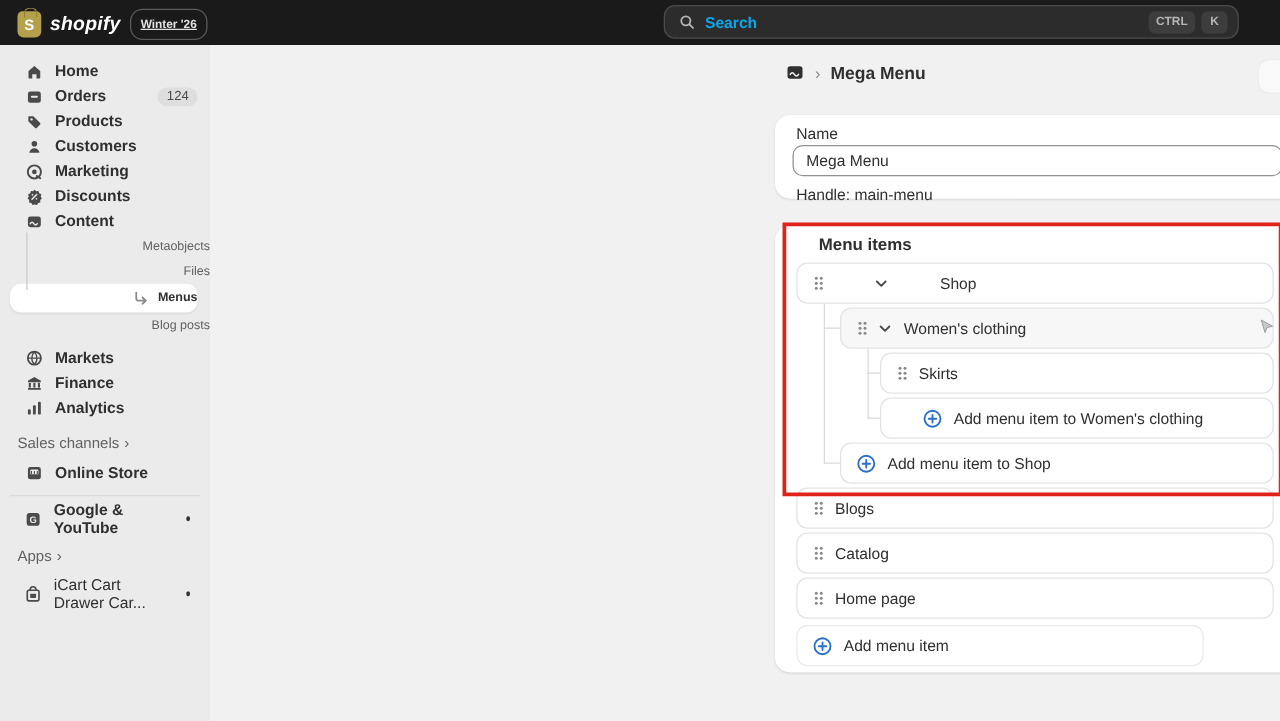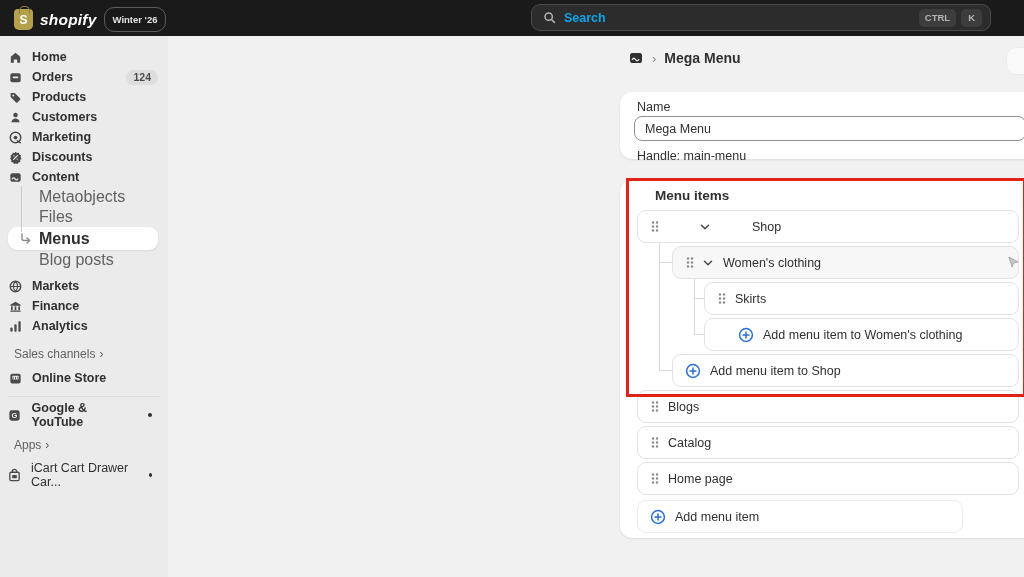--- a/index.html
+++ b/index.html
@@ -9,42 +9,42 @@
 
   
   .topbar{position:absolute;left:0;top:0;width:1024px;height:36px;background:#1a1a1a;z-index:30;}
   .logo-wrap{position:absolute;left:14px;top:7px;display:flex;align-items:center;gap:7px;}
   .logo-bag{width:19px;height:21px;background:#b5a14c;border-radius:4px 4px 5px 5px;position:relative;
             display:flex;align-items:center;justify-content:center;color:#fff;font-weight:bold;font-size:12px;}
   .logo-bag:before{content:"";position:absolute;top:-3px;left:5px;width:9px;height:7px;
             border:1.5px solid #8f7d37;border-bottom:none;border-radius:5px 5px 0 0;}
   .logo-word{color:#fff;font-size:15.5px;font-weight:bold;font-style:italic;letter-spacing:.2px;}
   .ver-badge{border:1px solid #5c5c5c;color:#e3e3e3;font-size:9.5px;font-weight:bold;
-             padding:6px 8px;border-radius:10px;line-height:11px;}
+             padding:6px 8px;border-radius:10px;line-height:11px;text-decoration:underline;}
   .searchbar{position:absolute;left:531px;top:4px;width:460px;height:27px;background:#2c2c2c;
              border:1px solid #4b4b4b;border-radius:9px;display:flex;align-items:center;box-sizing:border-box;}
   .searchbar .mag{margin:0 8px 0 11px;display:flex;}
   .search-ph{color:#0ea5e9;font-size:12.5px;font-weight:bold;flex:1;}
   .kbd{background:#3d3d3d;color:#b5b5b5;font-size:9.5px;font-weight:bold;border-radius:5px;
        padding:4px 6px;line-height:10px;margin-right:5px;}
   .kbd.last{margin-right:8px;padding:4px 7px;}
 
   
   .sidebar{position:absolute;left:0;top:36px;width:168px;height:541px;background:#ebebeb;z-index:20;}
-  .nav-item{height:20px;display:flex;align-items:center;padding-left:7px;gap:9px;
+  .nav-item{height:20px;display:flex;align-items:center;padding-left:19px;gap:9px;
             font-size:12.5px;color:#303030;font-weight:bold;cursor:pointer;}
   .nav-item .icon{width:16px;height:16px;display:flex;align-items:center;justify-content:center;color:#4a4a4a;}
   .nav-sub{height:20px;display:flex;align-items:center;padding-left:39px;
-           font-size:16px;color:#616161;cursor:pointer;}
+           font-size:10px;color:#616161;cursor:pointer;justify-content:flex-end;}
   .nav-sub.selected{background:#fff;border-radius:9px;margin:0 10px 0 8px;height:23px;
            padding-left:12px;color:#303030;font-weight:bold;gap:7px;
            box-shadow:0 1px 2px rgba(0,0,0,.08);}
   .nav-header{height:16px;display:flex;align-items:center;padding-left:14px;gap:4px;
               font-size:12px;color:#616161;cursor:pointer;}
-  .badge{margin-left:auto;margin-right:10px;background:#dedede;color:#4a4a4a;font-weight:bold;
+  .badge{margin-left:auto;margin-right:10px;background:#dedede;color:#4a4a4a;font-weight:normal;
          font-size:10.5px;padding:2px 7px;border-radius:9px;line-height:11px;}
   .pin-dot{margin-left:auto;margin-right:16px;width:4px;height:4px;border-radius:50%;background:#303030;}
   .side-divider{height:1px;background:#dcdcdc;margin:8px 8px;}
   .tree-vline{position:absolute;left:21px;top:150px;width:1px;height:46px;background:#c9c9c9;}
   .spacer6{height:6px;} .spacer10{height:10px;} .spacer12{height:12px;}
 
   
   .main-bg{position:absolute;left:168px;top:36px;width:856px;height:541px;background:#f1f1f1;}
   .breadcrumb{position:absolute;left:628px;top:50px;display:flex;align-items:center;gap:8px;}
   .breadcrumb .bc-title{font-size:14px;font-weight:bold;color:#303030;}

